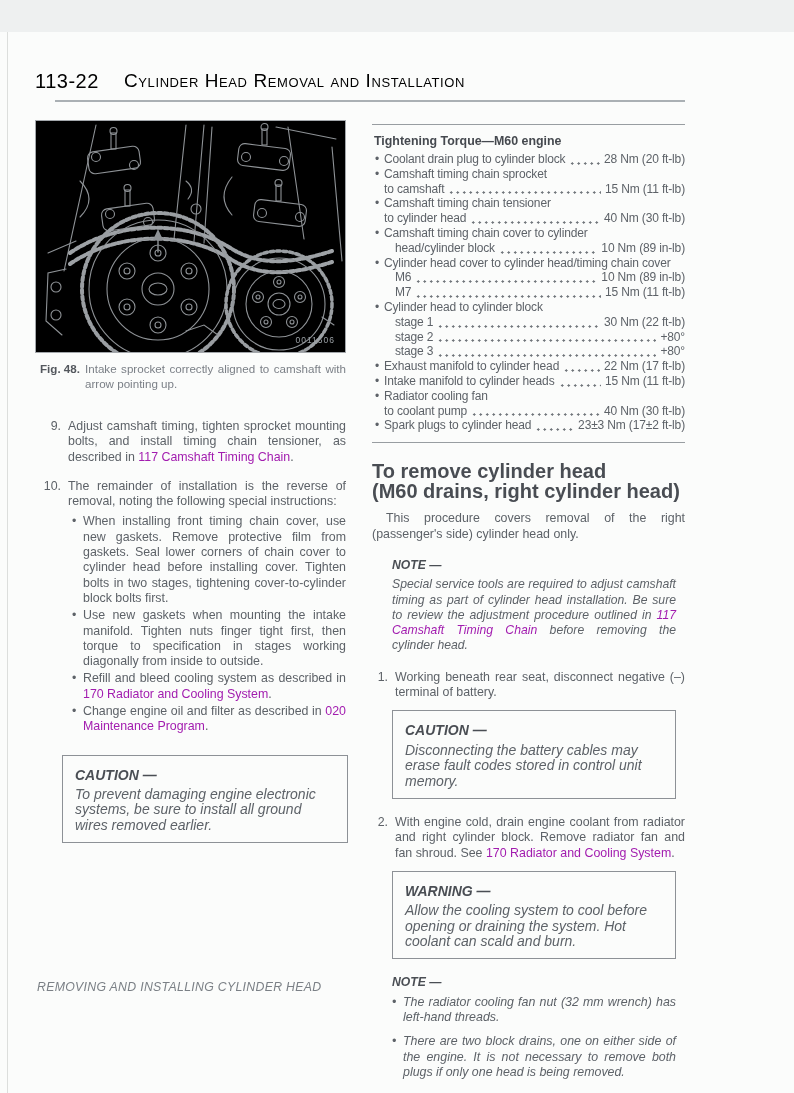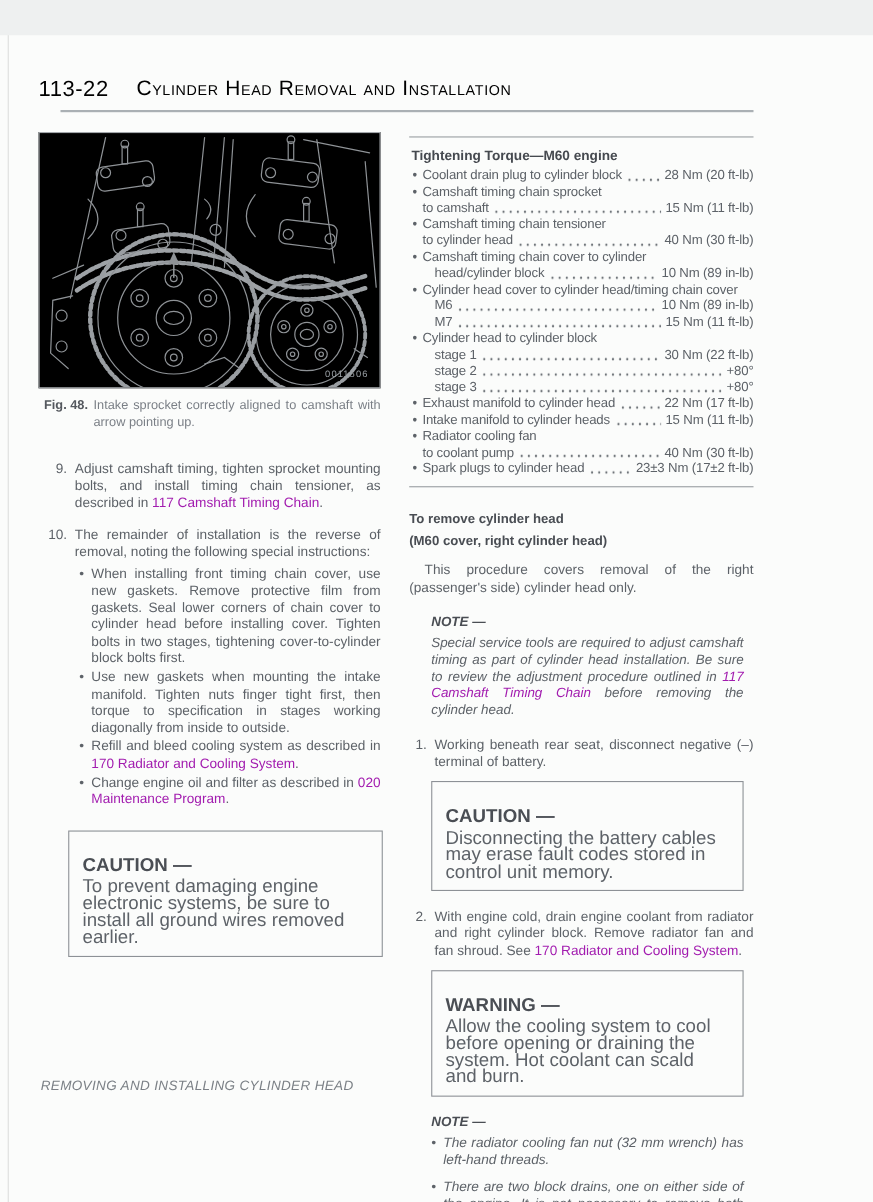--- a/index.html
+++ b/index.html
@@ -35,22 +35,22 @@
   .step .txt{flex:1;text-align:justify;}
   .col-right .step .num{width:16px;margin-right:7px;}
   b,.bold{font-weight:normal;color:#a21caf;}
 
   .sub-bullets{margin-left:37px;margin-top:5px;}
   .sb{display:flex;font-size:12.4px;line-height:15.3px;margin-bottom:2px;}
   .sb .mk{width:11px;flex:none;}
   .sb .txt{flex:1;text-align:justify;}
 
   
-  .advice-box{border:1px solid #8d9196;padding:23px 12px 9px 12px;
-    font-size:17px;line-height:15.4px;box-sizing:border-box;}
+  .advice-box{border:1px solid #8d9196;padding:12px 12px 9px 12px;font-style:italic;
+    font-size:14px;line-height:15.4px;box-sizing:border-box;}
   .advice-box .ttl{font-weight:bold;color:#4a4e54;margin-bottom:4px;}
   .note-plain{font-style:italic;font-size:12.2px;line-height:15.3px;}
   .note-plain .ttl{font-weight:bold;color:#4a4e54;margin-bottom:4px;}
   .note-plain .txt{text-align:justify;}
   .note-items .sb{font-style:italic;margin-bottom:9px;}
 
   
   .torque{border-top:1.5px solid #989da1;border-bottom:1.5px solid #989da1;padding:7px 0 9px 0;}
   .torque .t-title{font-weight:bold;color:#45494f;font-size:12.4px;margin:2px 0 4px 2px;}
   .t-row{display:flex;align-items:baseline;font-size:12px;line-height:14.8px;letter-spacing:-.15px;white-space:nowrap;}
@@ -58,21 +58,21 @@
   .t-row .tl{flex:none;}
   .t-row .tld{flex:1;min-width:6px;margin:0 4px;align-self:stretch;
     background-image:radial-gradient(circle,#70757a 1.02px,rgba(0,0,0,0) 1.3px);
     background-size:6.5px 3px;background-repeat:repeat-x;background-position:left bottom 2px;}
   .t-row .tv{flex:none;text-align:right;}
   .t-row.hd .tld{background:none;}
   .t-row.c1{padding-left:12px;}
   .t-row.c2{padding-left:23px;}
 
   
-  .sec-h{font-size:12px;line-height:20px;font-weight:bold;color:#494d53;}
+  .sec-h{font-size:20px;line-height:20px;font-weight:bold;color:#494d53;}
   .intro{font-size:12.4px;line-height:15.4px;text-align:justify;text-indent:14px;}
 
   .footer{position:absolute;left:37px;top:980px;font-style:italic;font-size:12.3px;
     color:#7b8086;letter-spacing:.3px;}.mt10{margin-top:10px;}.mt14{margin-top:14px;}.mt16{margin-top:16px;}
   .mt18{margin-top:18px;}.mt20{margin-top:20px;}.mt28{margin-top:28px;}
   .ind{margin-left:20px;width:284px;}
   .ind-l{margin-left:27px;width:286px;}
 </style>
 </head>
 <body>
@@ -333,21 +333,21 @@
     <div class="t-row it">
         <span class="tb">•</span>
         <span class="tl">Spark plugs to cylinder head</span>
         <span class="tld"></span>
         <span class="tv">23±3 Nm (17±2 ft-lb)</span>
       </div>
   </div>
 
   <div class="sec-h mt18">
     <div>To remove cylinder head</div>
-    <div>(M60 cover, right cylinder head)</div>
+    <div>(M60 drains, right cylinder head)</div>
   </div>
 
   <div class="intro mt10">This procedure covers removal of the right (passenger's side) cylinder head only.</div>
 
   <div class="note-plain ind mt16">
     <div class="ttl">NOTE —</div>
     <div class="txt"><span>Special service tools are required to adjust camshaft timing as part of cylinder head installation. Be sure to review the adjustment procedure outlined in </span><b>117 Camshaft Timing Chain</b><span> before removing the cylinder head.</span></div>
   </div>
 
   <div class="step mt16">

